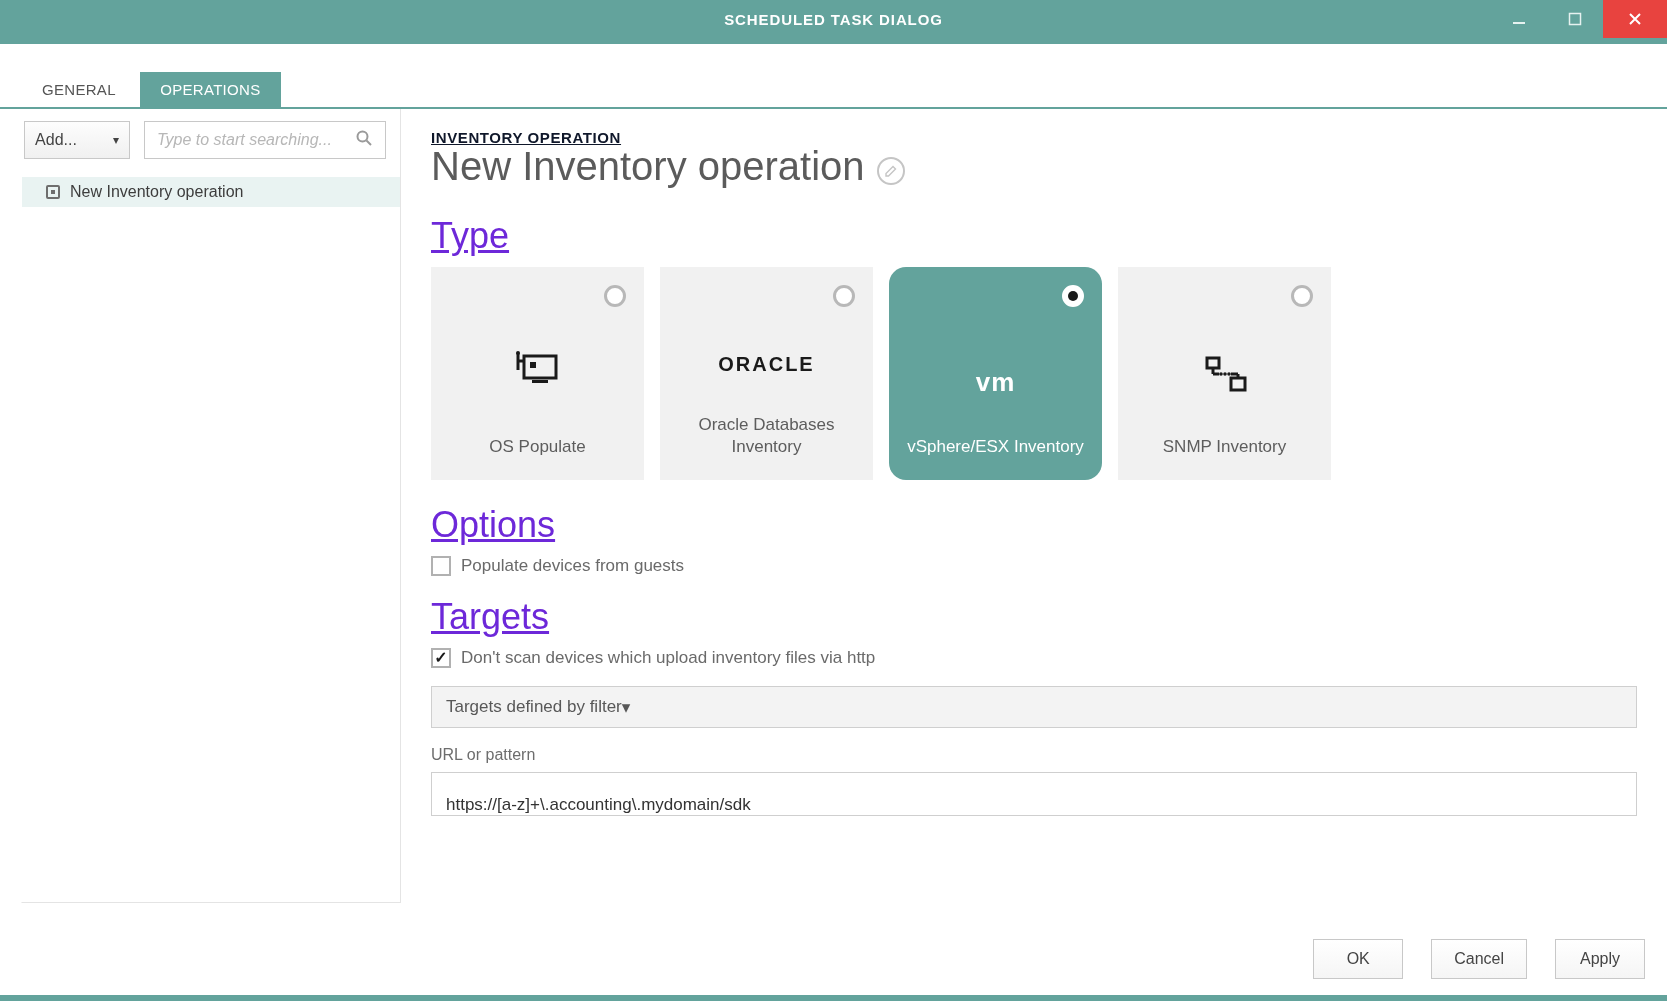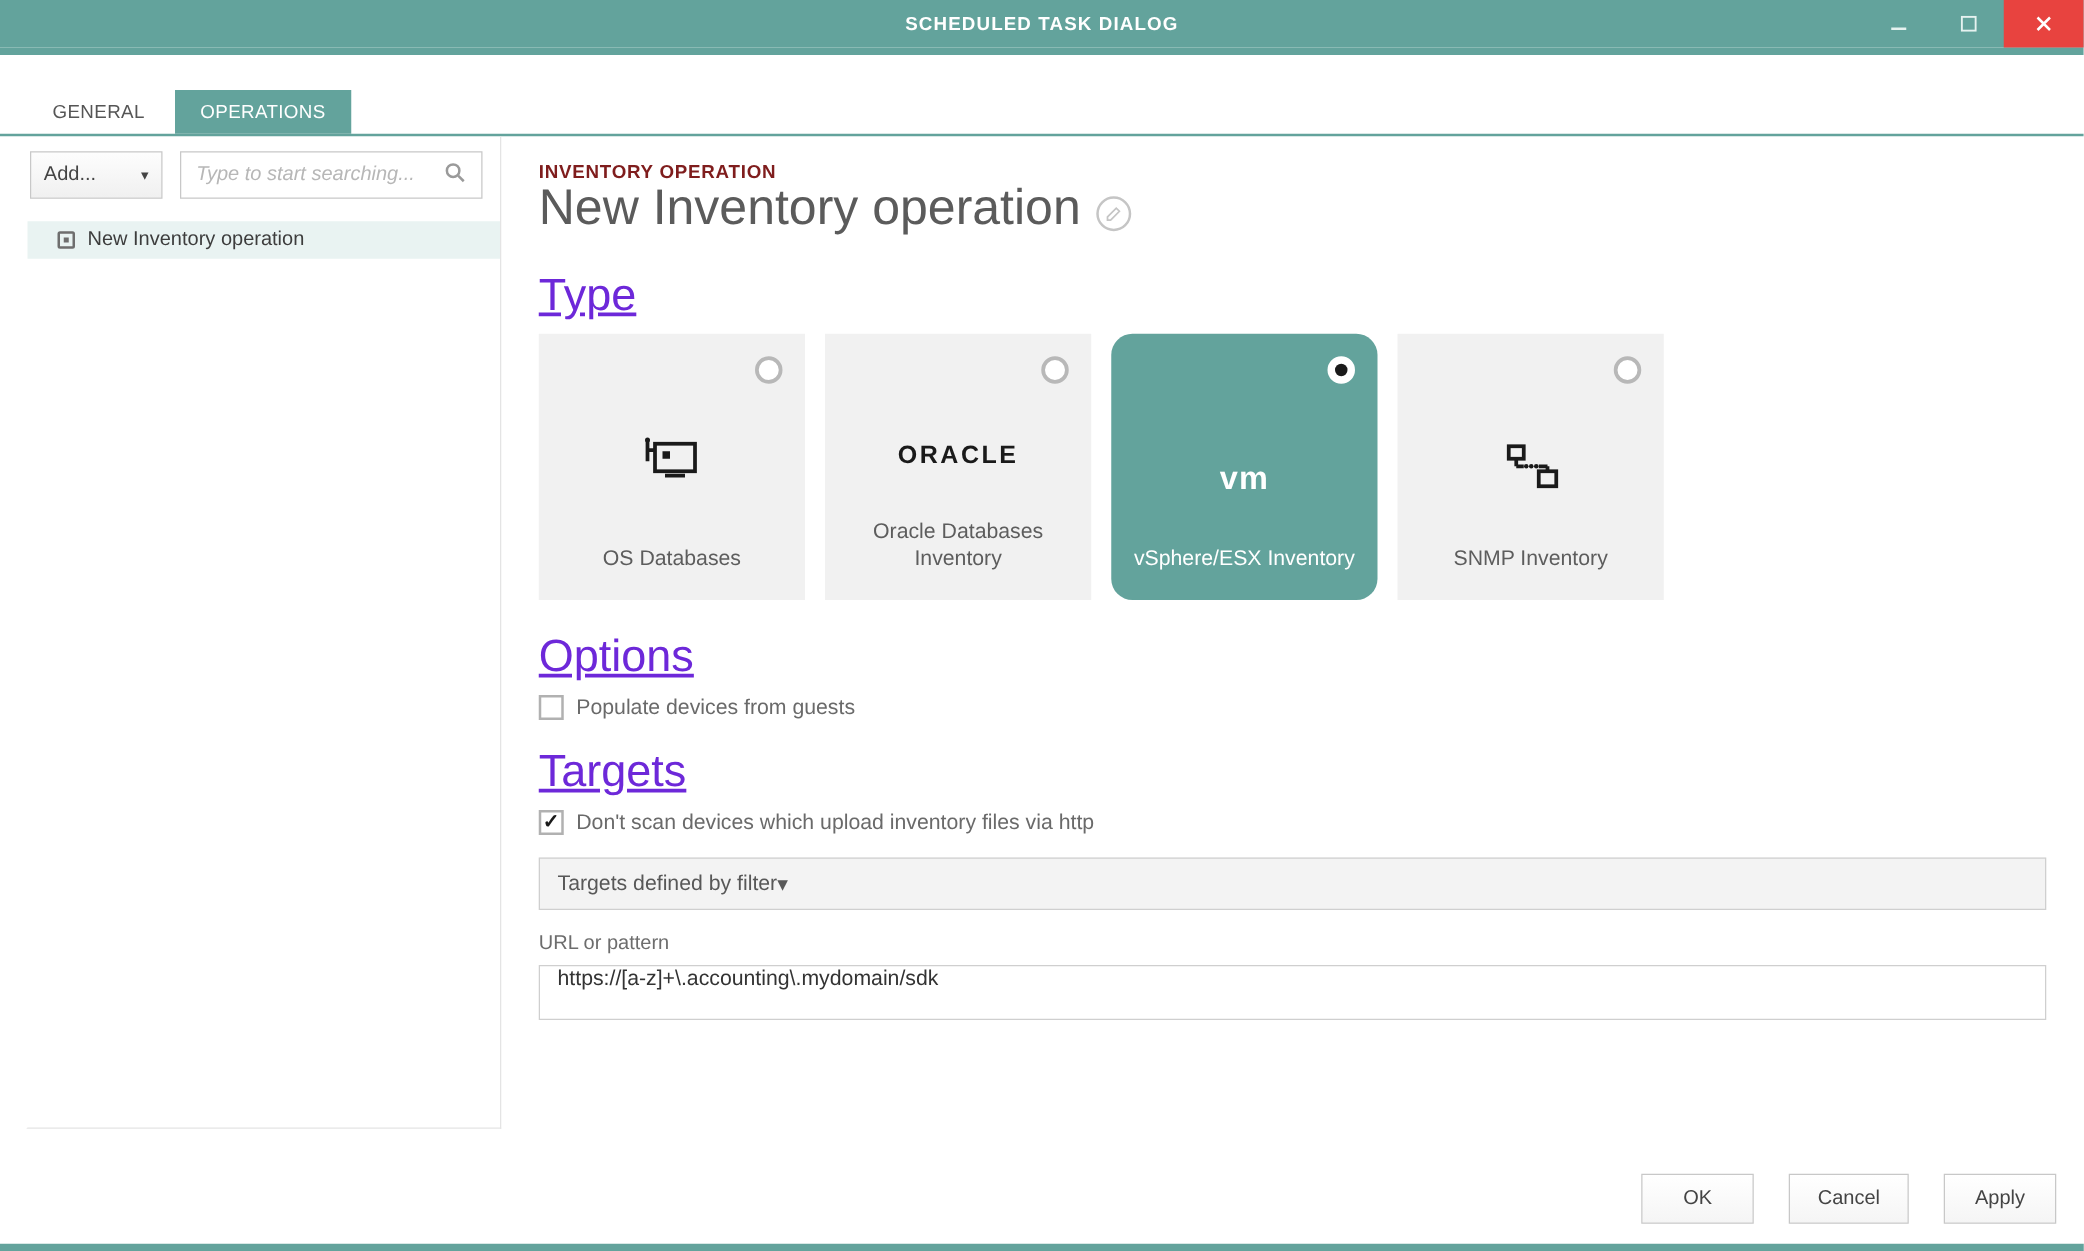--- a/index.html
+++ b/index.html
@@ -127,22 +127,23 @@
 
   
   .right-pane {
     flex: 1;
     padding: 20px 30px 0 30px;
     overflow: auto;
   }
   .section-label {
     font-size: 15px;
     font-weight: 700;
-    color: #7f1d1d;
+    color: #0f172a;
     letter-spacing: .04em;
+    text-decoration: underline;
   }
   .page-title-row {
     display: flex; align-items: center; gap: 12px;
     margin-top: -2px;
   }
   .page-title {
     font-size: 40px;
     font-weight: 300;
     color: #5b5b5b;
   }
@@ -224,21 +225,21 @@
   }
   .field-label { margin-top: 18px; font-size: 16px; color: #6d6d6d; }
   .text-input {
     margin-top: 8px;
     width: 1270px; max-width: 100%;
     height: 44px;
     border: 1px solid #cfcfcf;
     padding: 0 14px;
     font-size: 17px;
     color: #333;
-    display: flex; align-items: flex-start;
+    display: flex; align-items: flex-end;
     background: #fff;
   }
 
   
   .footer {
     position: absolute;
     right: 22px; bottom: 22px;
     display: flex; gap: 28px;
   }
   .footer .btn {
@@ -332,21 +333,21 @@
         <span class="card-icon">
           <svg width="48" height="44" viewBox="0 0 48 44">
             <rect x="10" y="6" width="32" height="22" fill="none" stroke="#1a1a1a" stroke-width="3"></rect>
             <rect x="16" y="12" width="6" height="6" fill="#1a1a1a"></rect>
             <rect x="18" y="30" width="16" height="3" fill="#1a1a1a"></rect>
             <line x1="4" y1="3" x2="4" y2="20" stroke="#1a1a1a" stroke-width="3"></line>
             <line x1="4" y1="11" x2="10" y2="11" stroke="#1a1a1a" stroke-width="3"></line>
             <circle cx="4" cy="3" r="2" fill="#1a1a1a"></circle>
           </svg>
         </span>
-        <span class="card-label">OS Databases</span>
+        <span class="card-label">OS Populate</span>
       </div>
 
       <div class="type-card">
         <span class="radio"></span>
         <span class="card-icon" style="font-family:Arial, sans-serif; font-weight:900; font-size:20px; letter-spacing:2px; color:#1a1a1a;">ORACLE</span>
         <span class="card-label">Oracle Databases Inventory</span>
       </div>
 
       <div class="type-card selected">
         <span class="radio"></span>

